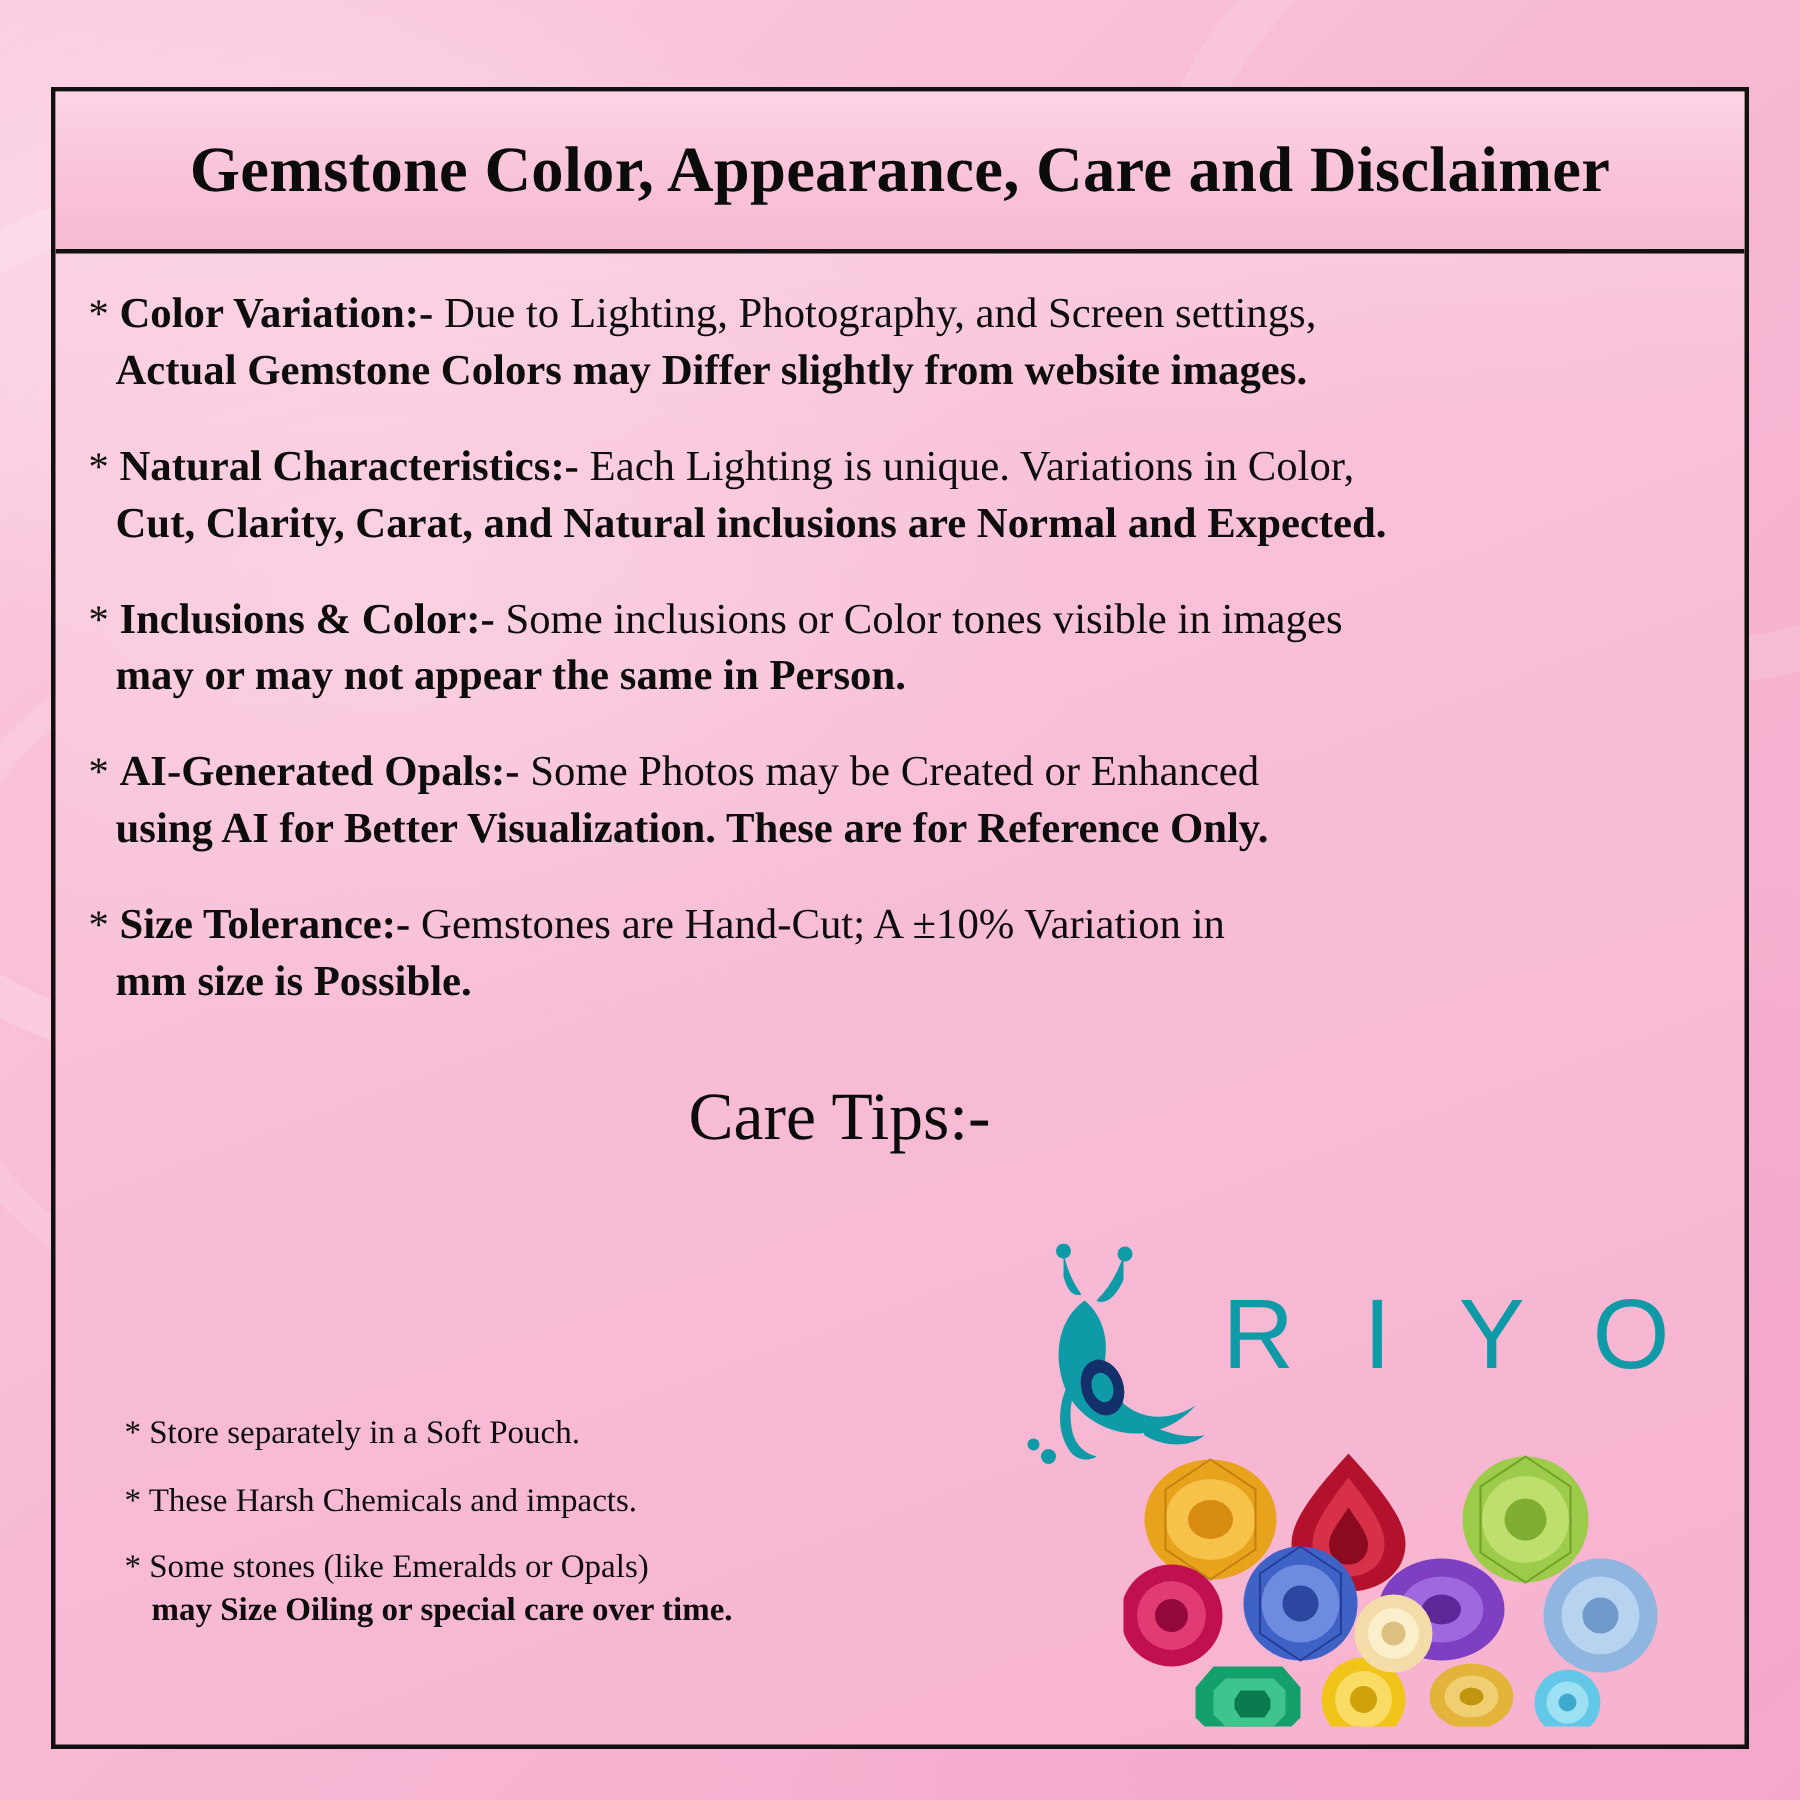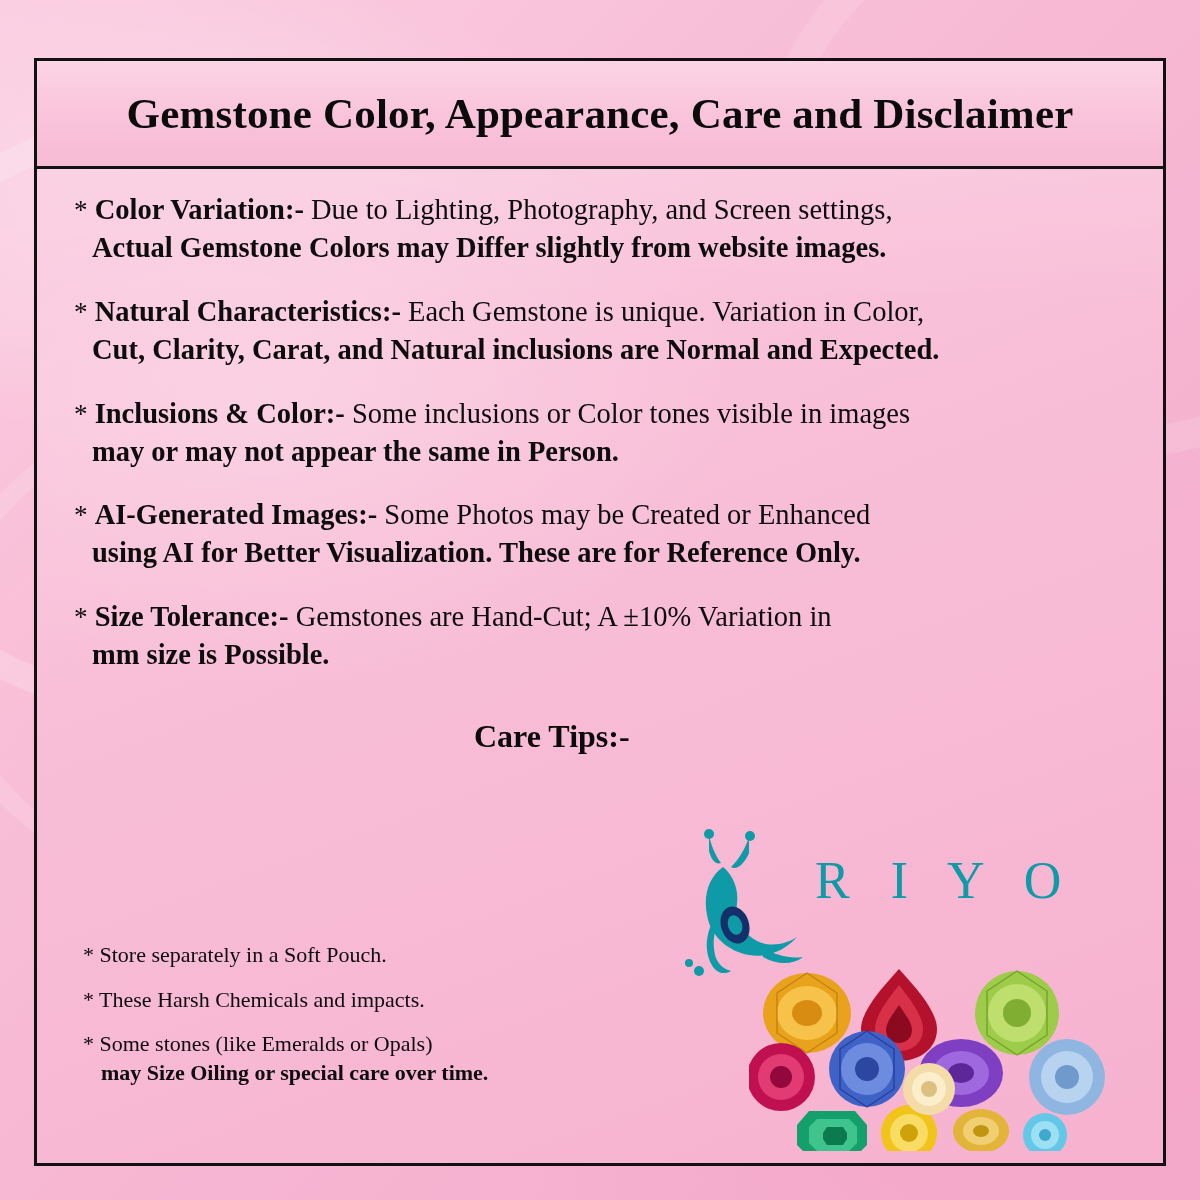--- a/index.html
+++ b/index.html
@@ -61,21 +61,21 @@
     font-size: 43px;
     font-weight: bold;
     color: #0b0b0b;
     letter-spacing: 0.2px;
     white-space: nowrap;
     font-family: "Liberation Serif", serif;
   }
 
   #content {
     position: relative;
-    padding: 22px 26px 0 37px;
+    padding: 22px 26px 0 22px;
   }
 
   .clause {
     margin: 0 0 26px 0;
     font-size: 28.5px;
     line-height: 1.33;
     color: #0d0d0d;
     text-indent: 0;
   }
   .clause .star {
@@ -89,22 +89,22 @@
 
   #care-row {
     position: relative;
     height: 96px;
     margin-top: 8px;
   }
   #care-tips {
     position: absolute;
     left: 400px;
     top: 18px;
-    font-size: 32px;
-    font-weight: bold;
+    font-size: 45px;
+    font-weight: normal;
     color: #0b0b0b;
   }
 
   #brand {
     position: absolute;
     left: 628px;
     top: 768px;
     width: 500px;
     height: 150px;
   }
@@ -112,24 +112,24 @@
     position: absolute;
     left: 0;
     top: 0;
     width: 150px;
     height: 150px;
   }
   #brand-text {
     position: absolute;
     left: 150px;
     top: 22px;
-    font-size: 52px;
+    font-size: 66px;
     letter-spacing: 14px;
     color: #0f9aa8;
-    font-family: Liberation Serif, serif;
+    font-family: Liberation Sans, sans-serif;
   }
 
   .care-line {
     margin: 0 0 16px 0;
     font-size: 22px;
     line-height: 1.3;
     color: #0d0d0d;
   }
   #care-list {
     position: absolute;
@@ -164,33 +164,33 @@
     <div id="content">
 
       <p class="clause">
         <span class="star">*</span>
         <b>Color Variation:-</b><span> Due to Lighting, Photography, and Screen settings,</span>
         <span class="indent">Actual Gemstone Colors may Differ slightly from website images.</span>
       </p>
 
       <p class="clause">
         <span class="star">*</span>
-        <b>Natural Characteristics:-</b><span> Each Gemstone is unique. Variation in Color,</span>
+        <b>Natural Characteristics:-</b><span> Each Lighting is unique. Variations in Color,</span>
         <span class="indent">Cut, Clarity, Carat, and Natural inclusions are Normal and Expected.</span>
       </p>
 
       <p class="clause">
         <span class="star">*</span>
         <b>Inclusions &amp; Color:-</b><span> Some inclusions or Color tones visible in images</span>
         <span class="indent">may or may not appear the same in Person.</span>
       </p>
 
       <p class="clause">
         <span class="star">*</span>
-        <b>AI-Generated Images:-</b><span> Some Photos may be Created or Enhanced</span>
+        <b>AI-Generated Opals:-</b><span> Some Photos may be Created or Enhanced</span>
         <span class="indent">using AI for Better Visualization. These are for Reference Only.</span>
       </p>
 
       <p class="clause">
         <span class="star">*</span>
         <b>Size Tolerance:-</b><span> Gemstones are Hand-Cut; A ±10% Variation in</span>
         <span class="indent">mm size is Possible.</span>
       </p>
 
       <div id="care-row">

